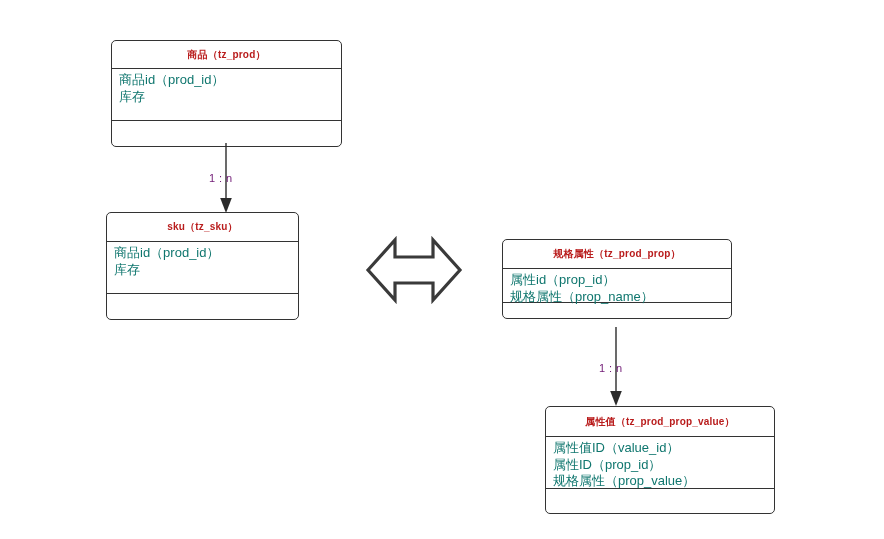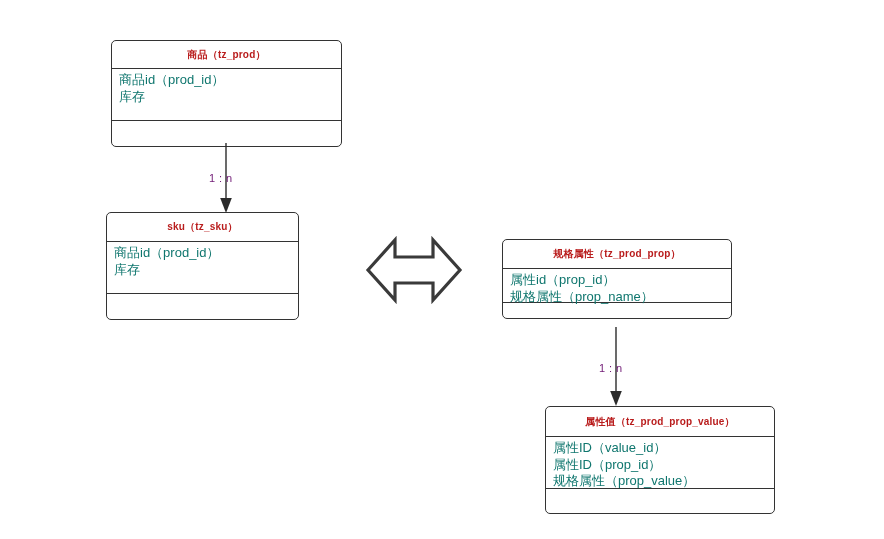--- a/index.html
+++ b/index.html
@@ -159,21 +159,21 @@
     <div class="entity-attrs">
       <div class="attr-row">属性id（prop_id）</div>
       <div class="attr-row">规格属性（prop_name）</div>
     </div>
     <div class="entity-footer"></div>
   </div>
 
   <div class="entity" id="box-prop-value">
     <div class="entity-title">属性值（tz_prod_prop_value）</div>
     <div class="entity-attrs">
-      <div class="attr-row">属性ID（value_id）</div>
+      <div class="attr-row">属性值ID（value_id）</div>
       <div class="attr-row">属性ID（prop_id）</div>
       <div class="attr-row">规格属性（prop_value）</div>
     </div>
     <div class="entity-footer"></div>
   </div>
 
   <svg class="connector-svg" id="conn-prod-sku" viewBox="0 0 62 72">
     <line class="conn-line" x1="30" y1="0" x2="30" y2="57"></line>
     <polygon class="conn-head" points="30,70 24.2,55 35.8,55"></polygon>
   </svg>

